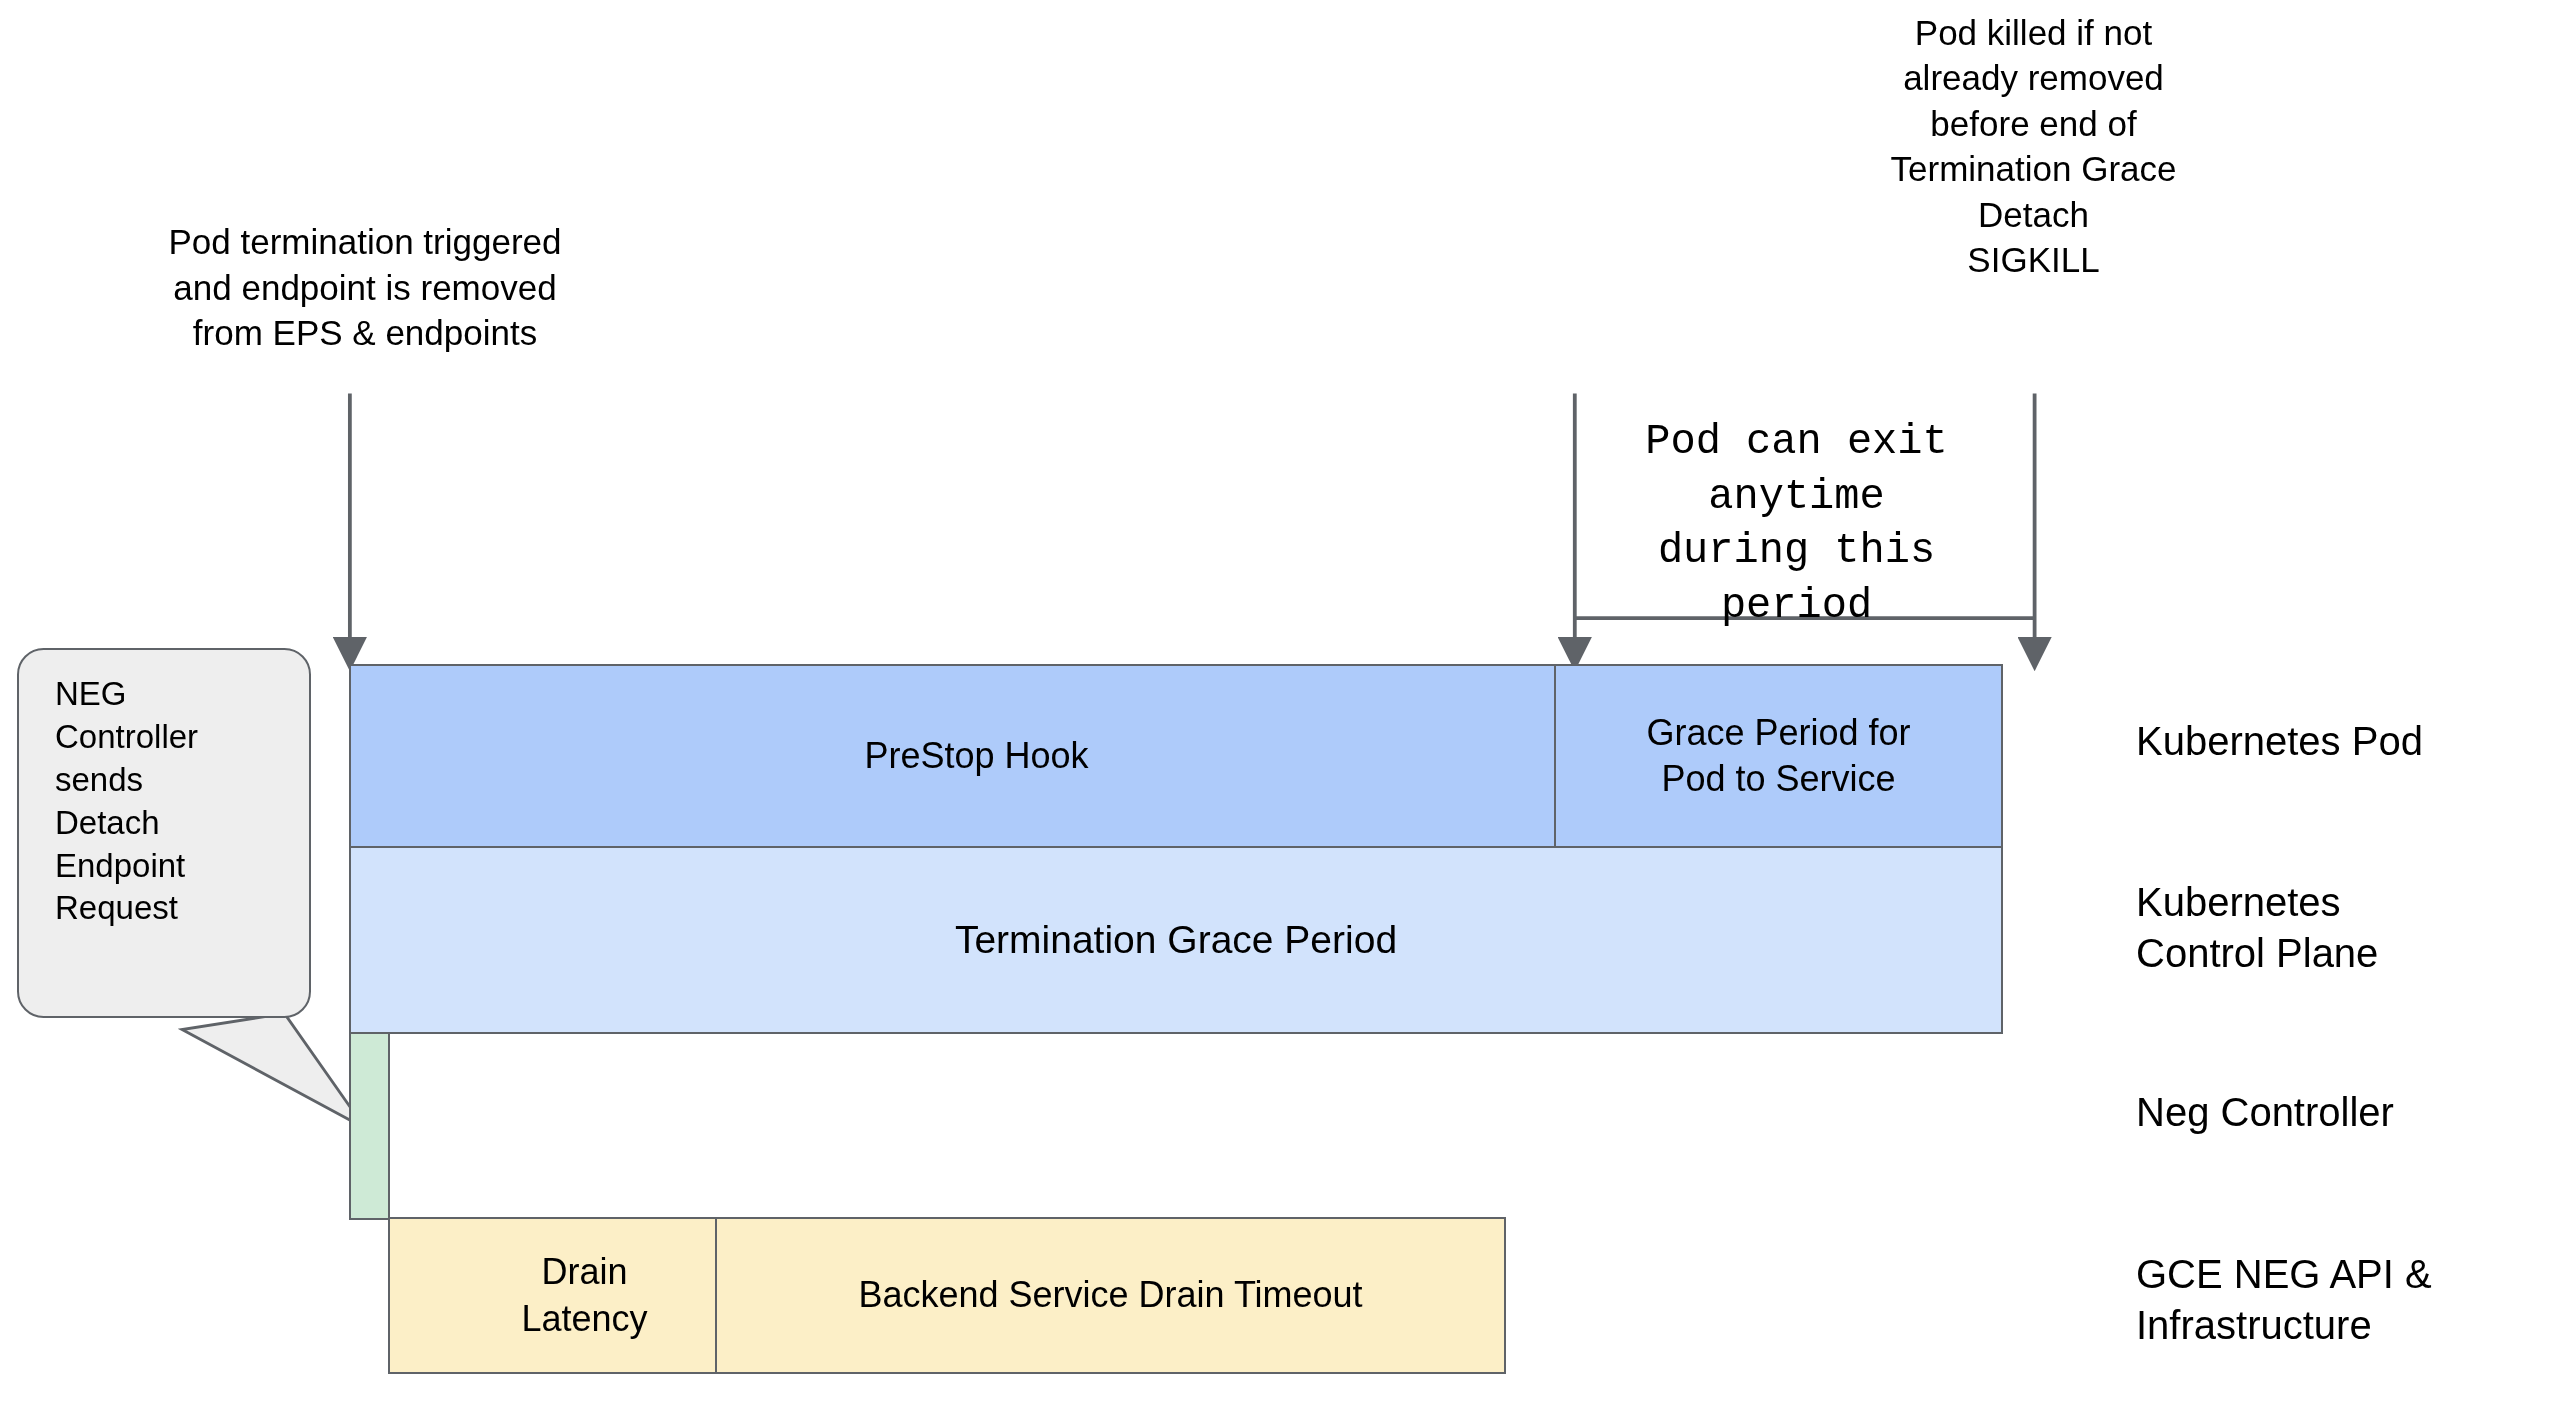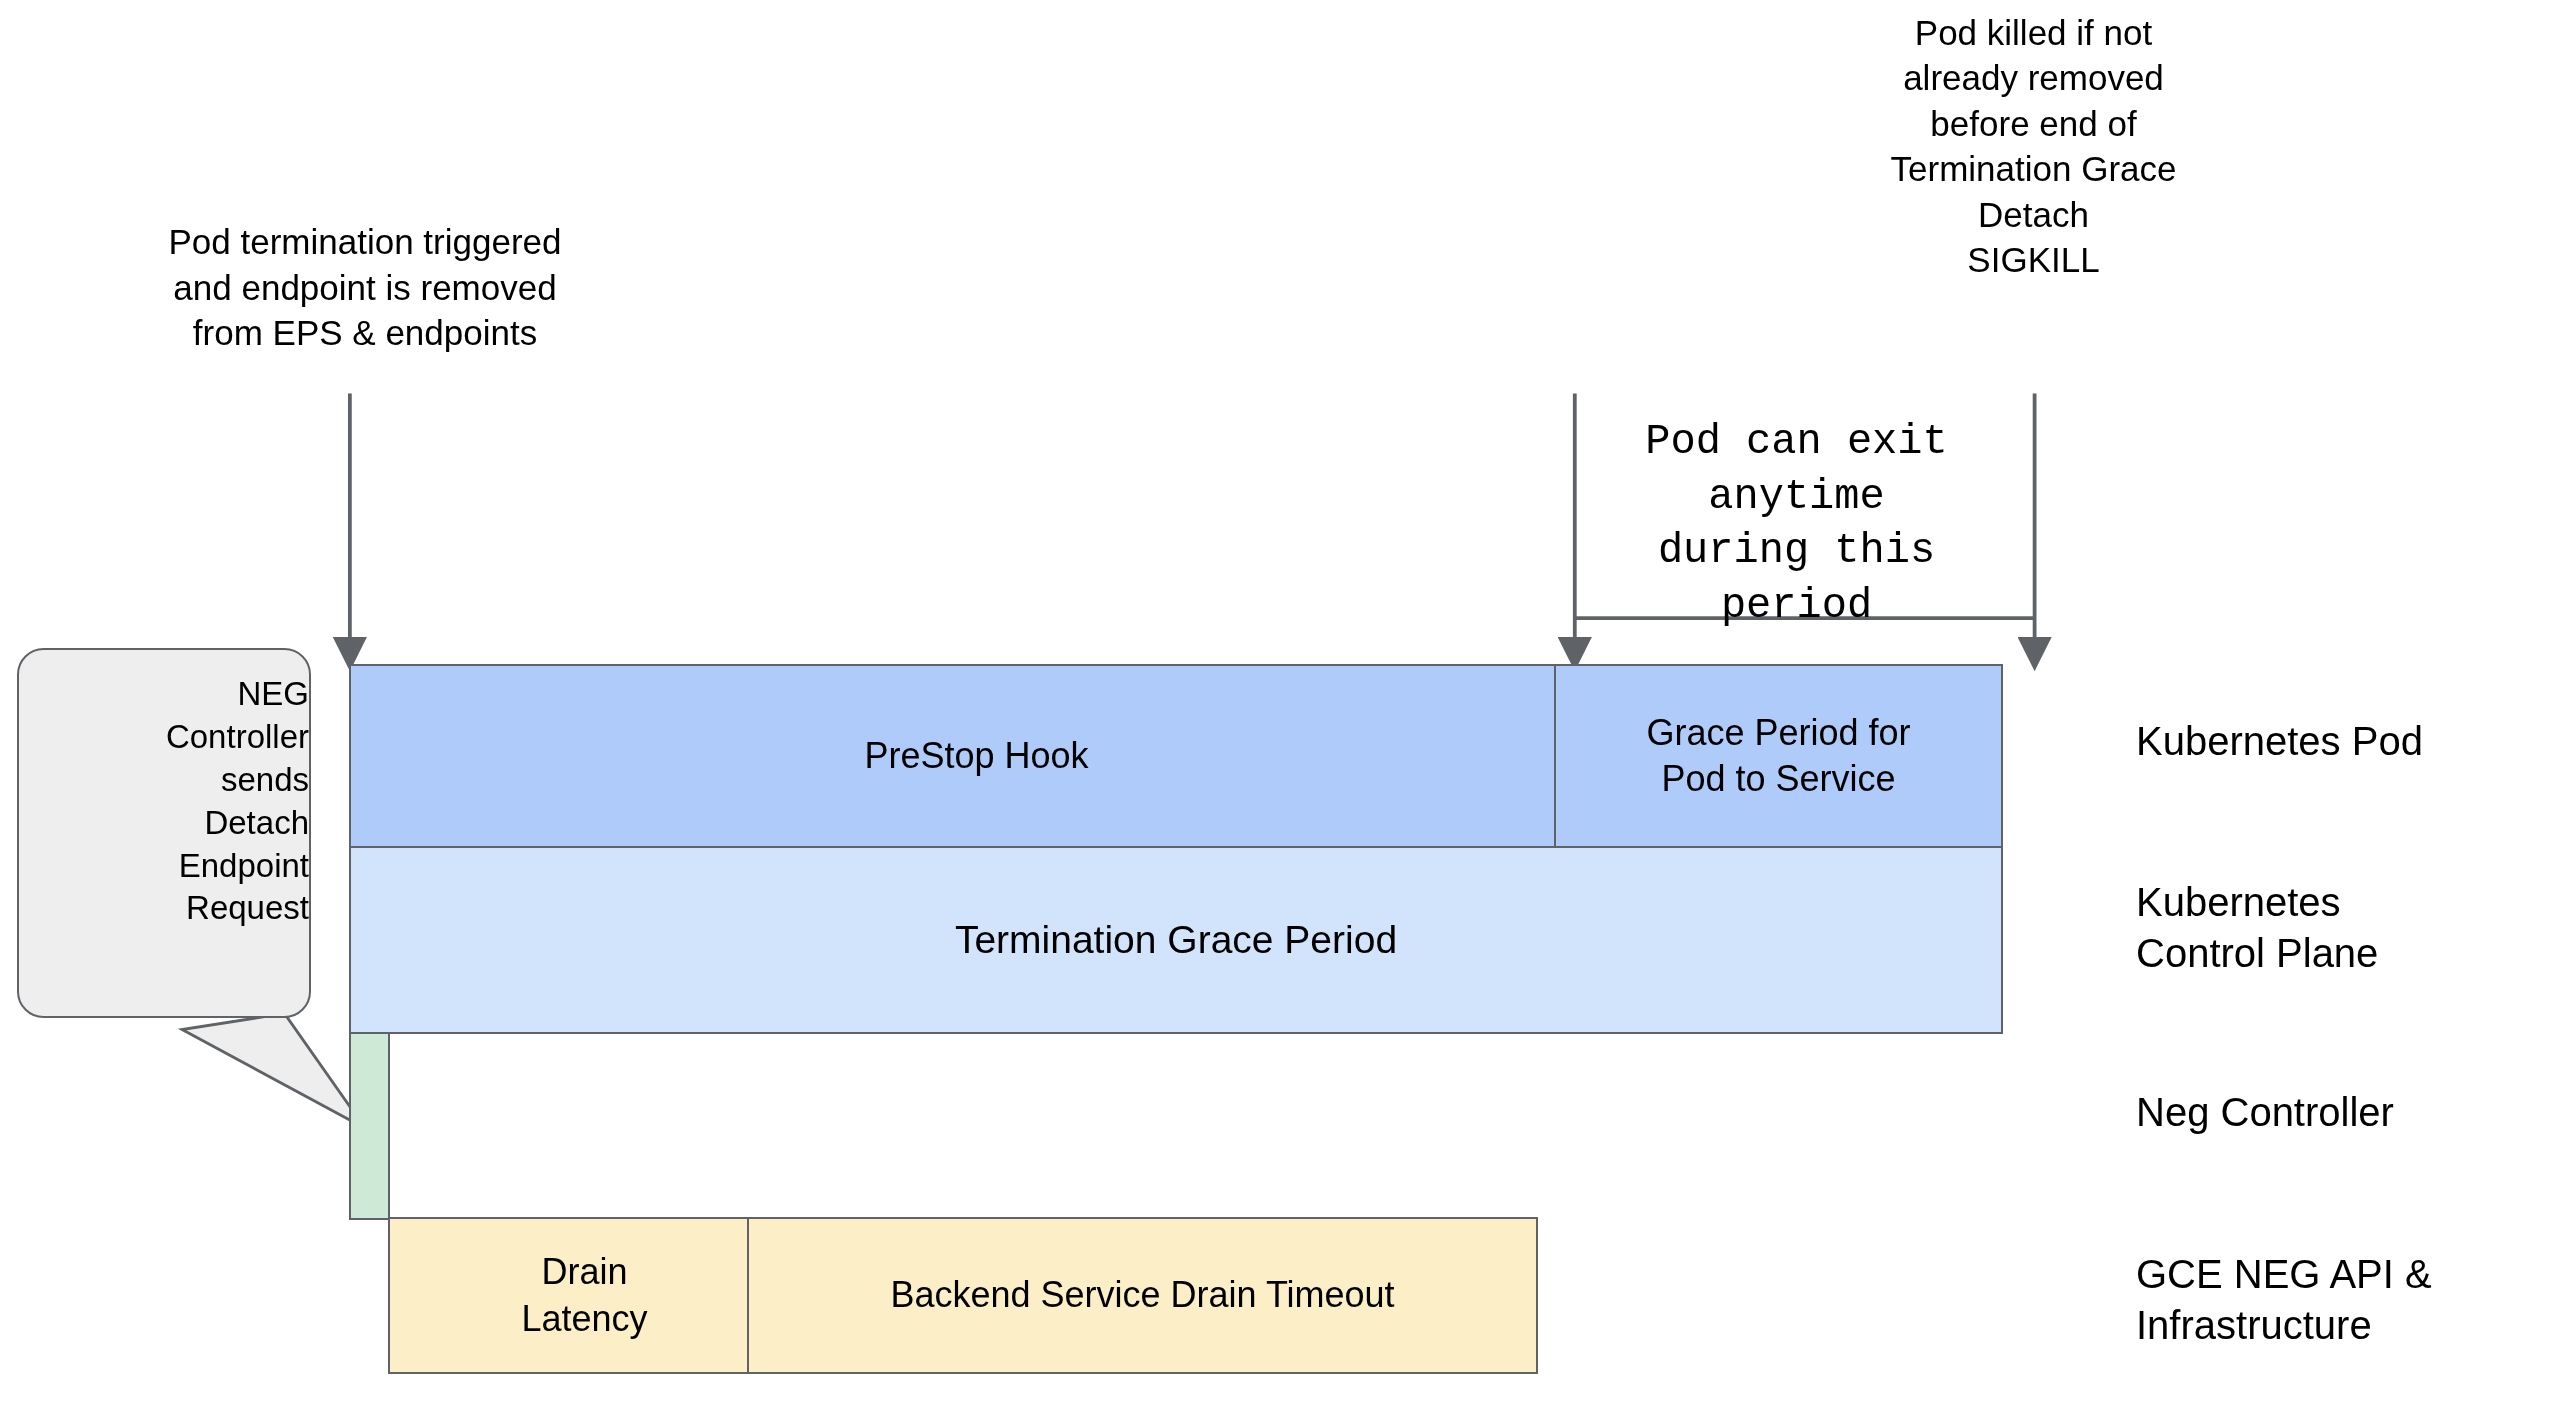--- a/index.html
+++ b/index.html
@@ -38,21 +38,21 @@
     line-height:1.28;
     text-align:center;
     white-space:pre-line;
   }
 
   .bar-prestop        {background:#aecbfa;}
   .bar-grace          {background:#aecbfa;}
   .bar-tgp            {background:#d2e3fc;}
   .bar-neg            {background:#ceead6;}
   .bar-drain-latency  {background:#fcefc7;}
-  .bar-drain-timeout  {background:#fcefc7;margin-left:32px;}
+  .bar-drain-timeout  {background:#fcefc7;}
 
   
   .lane-label{
     position:absolute;
     color:#000000;
     line-height:1.28;
     white-space:pre-line;
     text-align:left;
   }
 
@@ -108,21 +108,21 @@
   <div class="note center" style="left:1801px; top:9.5px; width:465px; font-size:35px;">Pod killed if not
 already removed
 before end of
 Termination Grace
 Detach
 SIGKILL</div>
 
   <div class="note center" style="left:1583px; top:415px; width:427px; font-size:42px;font-family:Liberation Mono, monospace;">Pod can exit anytime
 during this period</div>
 
-  <div class="callout" style="left:17px; top:648px; width:294px; height:370px; font-size:33px;text-align:right;">NEG
+  <div class="callout" style="left:17px; top:648px; width:294px; height:370px; font-size:33px;">NEG
 Controller
 sends
 Detach
 Endpoint
 Request</div>
 
   <div class="bar bar-prestop" style="left:349px; top:664px; width:1207px; height:184px; font-size:36px;padding-left:48px;">PreStop Hook</div>
 
   <div class="bar bar-grace" style="left:1554px; top:664px; width:449px; height:184px; font-size:36px;">Grace Period for
 Pod to Service</div>

